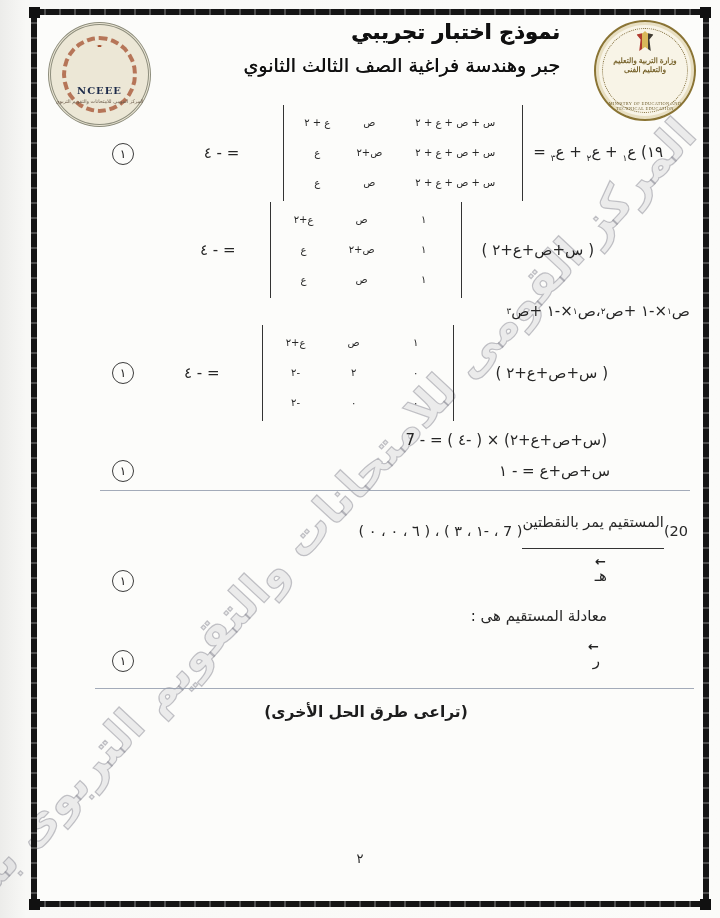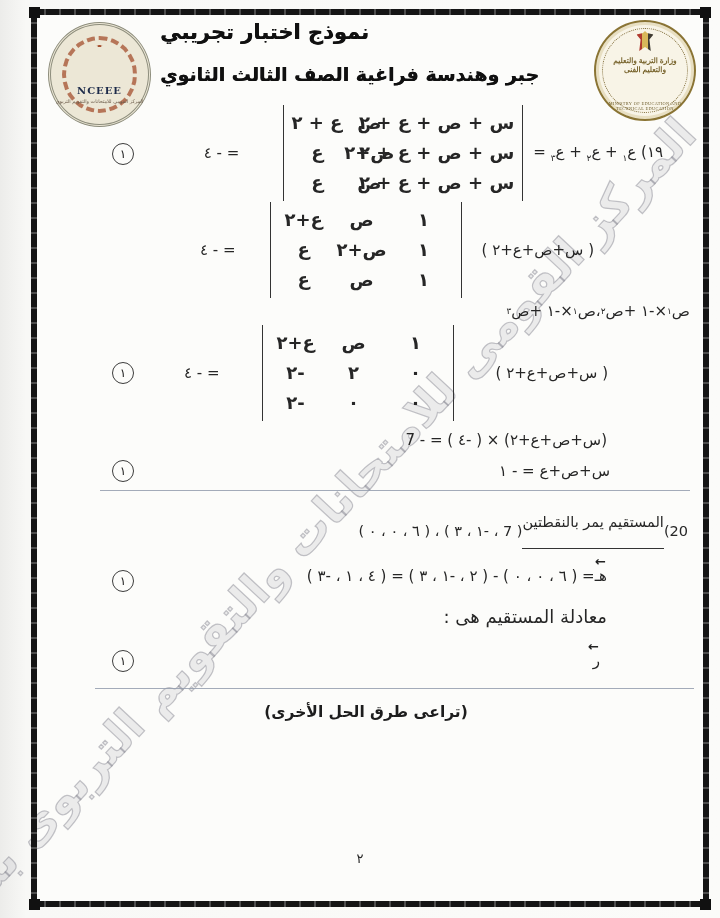--- a/index.html
+++ b/index.html
@@ -24,29 +24,29 @@
   .seal-emblem{width:12px;height:13px;background:#a5502f;clip-path:polygon(50% 0,80% 30%,65% 30%,65% 100%,35% 100%,35% 30%,20% 30%);margin-bottom:2px;}
   .seal-name{font-family:"DejaVu Serif",serif;font-weight:bold;font-size:10px;color:#1c2a49;letter-spacing:1px;margin-top:36px;}
   .seal-ar{font-size:5px;color:#6b5b4a;margin-top:2px;white-space:nowrap;direction:rtl;}
   .mlogo{position:absolute;left:594px;top:20px;width:98px;height:97px;border-radius:50%;border:2px solid #8a7434;background:#f8f4e7;z-index:2;box-shadow:inset 0 0 0 3px #e8dfc2;font-family:Liberation Serif, serif;}
   .mlogo-ring{position:absolute;left:6px;top:6px;right:6px;bottom:6px;border:1px dotted #7a6630;border-radius:50%;}
   .mlogo-eagle{position:absolute;left:50%;top:9px;transform:translateX(-50%);width:17px;height:20px;
     background:linear-gradient(90deg,#b03a2e 0 34%,#d8b75a 34% 66%,#3f3b32 66% 100%);
     clip-path:polygon(50% 0,62% 10%,100% 18%,76% 42%,84% 100%,50% 80%,16% 100%,24% 42%,0 18%,38% 10%);}
   .mlogo-ar{position:absolute;left:0;right:0;top:34px;text-align:center;font-size:7.5px;line-height:9px;color:#7a6630;font-weight:bold;direction:rtl;}
   .mlogo-ring-text{position:absolute;left:0;right:0;bottom:8px;text-align:center;font-size:4.3px;color:#6b5a28;letter-spacing:.4px;}
-  .title-wrap{position:absolute;left:160px;right:160px;top:20px;text-align:left;direction:rtl;z-index:2;}
+  .title-wrap{position:absolute;left:144px;right:160px;top:20px;text-align:right;direction:rtl;z-index:2;}
   .title1{font-size:21px;font-weight:800;color:#101010;text-shadow:.4px 0 #101010;}
-  .title2{font-size:19px;font-weight:700;color:#101010;margin-top:19px;text-shadow:.4px 0 #101010;}
+  .title2{font-size:19px;font-weight:400;color:#101010;margin-top:10px;text-shadow:.4px 0 #101010;}
   
   .line{position:absolute;direction:rtl;display:flex;align-items:center;font-size:15px;color:#262626;z-index:2;white-space:nowrap;}
   sub{font-size:9px;}
   .det{display:inline-flex;align-items:stretch;border-left:1.5px solid #333;border-right:1.5px solid #333;padding:3px 8px;}
   .det-grid{display:grid;direction:rtl;align-items:center;}
-  .det-cell{text-align:center;height:30px;line-height:30px;font-size:18px;font-weight:bold;}
+  .det-cell{text-align:center;height:30px;line-height:30px;font-size:10px;}
   .g1{grid-template-columns:118px 54px 50px;}
   .g2{grid-template-columns:58px 66px 50px;}
   .g3{grid-template-columns:58px 66px 50px;}
   .mark{position:absolute;width:20px;height:20px;border:1.4px solid #3c3c3c;border-radius:50%;display:flex;align-items:center;justify-content:center;font-size:12px;color:#222;z-index:2;background:transparent;}
   .divider{position:absolute;height:1px;background:#939cad;opacity:.85;z-index:2;}
   .u{border-bottom:1.2px solid #333;padding-bottom:18px;}
   .vec{position:relative;display:inline-block;}
   .vec .arr{position:absolute;top:-13px;right:1px;font-size:13px;color:#222;font-weight:bold;}
   .footer-note{position:absolute;left:0;right:0;top:703px;text-align:center;direction:rtl;font-size:15.5px;font-weight:600;color:#1d1d1d;transform:translateX(6px);z-index:2;}
   .pagenum{position:absolute;left:0;right:0;top:851px;text-align:center;font-size:13px;color:#222;z-index:2;}
@@ -173,25 +173,24 @@
     <span>20) </span>
       <span class="u">المستقيم يمر بالنقطتين</span>
       <span> ( 7 ، -١ ، ٣ ) ، ( ٦ ، ٠ ، ٠ )</span>
   </div>
 
   <div class="line" style="top:563px;right:113px;height:26px;">
     <span class="vec">
       <span class="arr">←</span>
       <span>هـ</span>
     </span>
-    <span> = ( ٦ ، ٠ ، ٠ ) - ( ٢ ، -١ ، ٣ ) = ( ٤ ، ١ ، -٣ )</span>
   </div>
   <div class="mark" style="left:112px;top:570px;">١</div>
 
-  <div class="line" style="top:604px;right:113px;height:24px;font-size:18px;">معادلة المستقيم هى :</div>
+  <div class="line" style="top:604px;right:113px;height:24px;font-size:15px;">معادلة المستقيم هى :</div>
 
   <div class="line" style="top:648px;right:120px;height:26px;">
     <span class="vec">
       <span class="arr">←</span>
       <span>ر</span>
     </span>
   </div>
   <div class="mark" style="left:112px;top:650px;">١</div>
 
   <div class="divider" style="top:688px;left:95px;right:26px;"></div>

